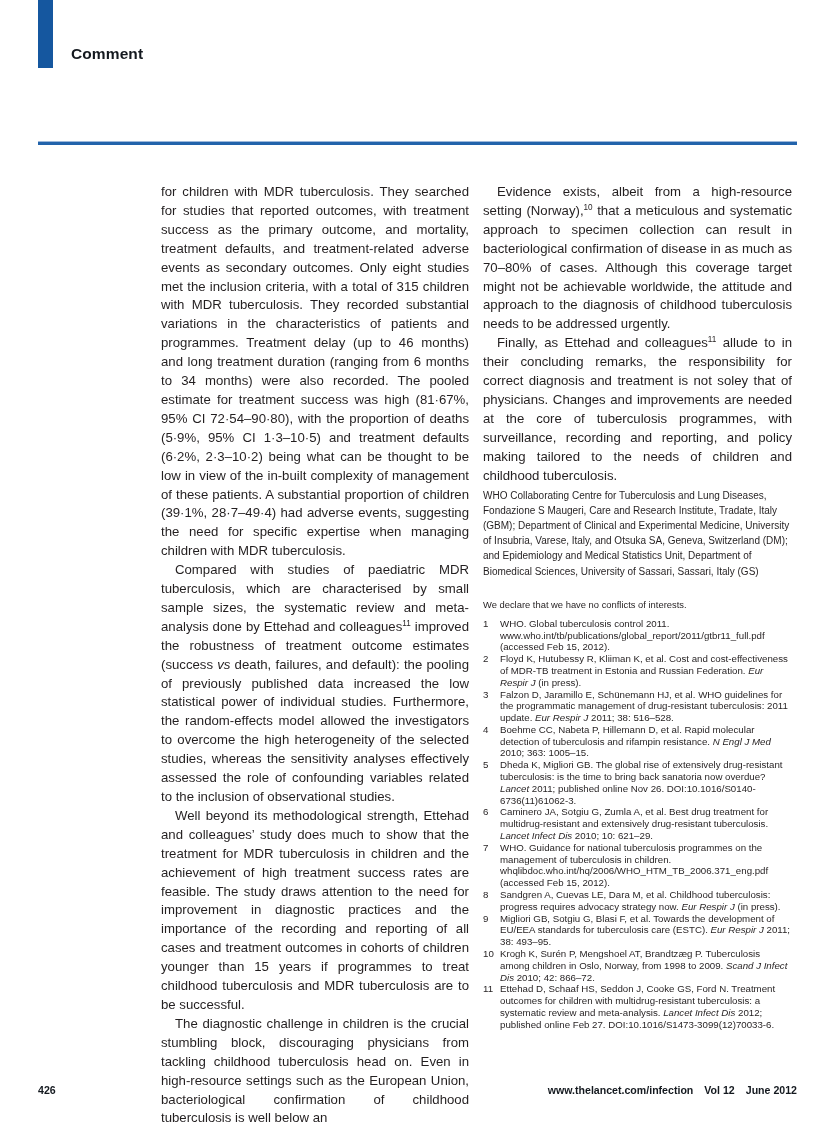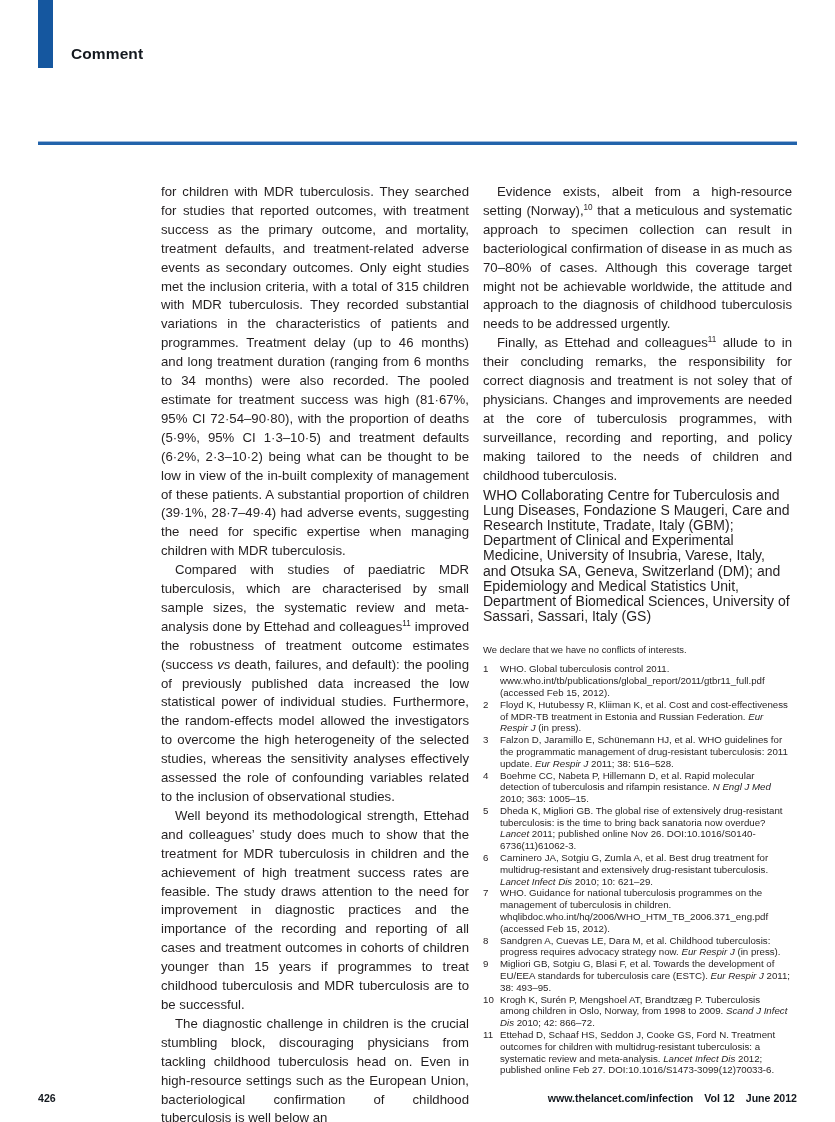--- a/index.html
+++ b/index.html
@@ -13,28 +13,28 @@
     background:linear-gradient(to bottom,#9db8da 0 35%,#2263ab 35% 100%);}
   .columns{position:absolute;left:161px;top:183px;width:631px;display:flex;gap:14px;}
   .col{width:308px;}
   .col.right{width:309px;}
   .body-para{margin:0;font-size:13.2px;line-height:18.9px;text-align:justify;hyphens:none;}
   .body-para.indent{text-indent:14px;}
   .body-para sup,.ref sup{font-size:62%;line-height:0;vertical-align:super;}
   .i{font-style:italic;}
   .b{font-weight:normal;}
   .authors{margin-top:17px;font-style:italic;font-size:13px;line-height:17.5px;}
-  .affiliation{margin-top:2px;font-size:14px;line-height:15.2px;text-align:left;}
+  .affiliation{margin-top:2px;font-size:10px;line-height:15.2px;text-align:left;}
   .declaration{margin-top:20px;font-size:9.4px;line-height:11px;}
   .references{margin-top:8px;}
   .ref{display:flex;font-size:9.7px;line-height:11.8px;text-align:left;}
   .ref .num{flex:none;width:17px;}
   .ref .txt{flex:1;overflow-wrap:break-word;min-width:0;}
   .footer{position:absolute;left:38px;top:1084px;width:759px;display:flex;justify-content:space-between;
-    font-size:10.6px;font-weight:bold;color:#14191f;margin-top:8px;}
+    font-size:10.6px;font-weight:bold;color:#14191f;}
   .footer .seg{margin-left:11px;}
 </style>
 </head>
 <body>
 
 <div class="page">
 
   <div class="corner-block"></div>
   <h1 class="section-title">Comment</h1>
   <div class="header-rule"></div>

